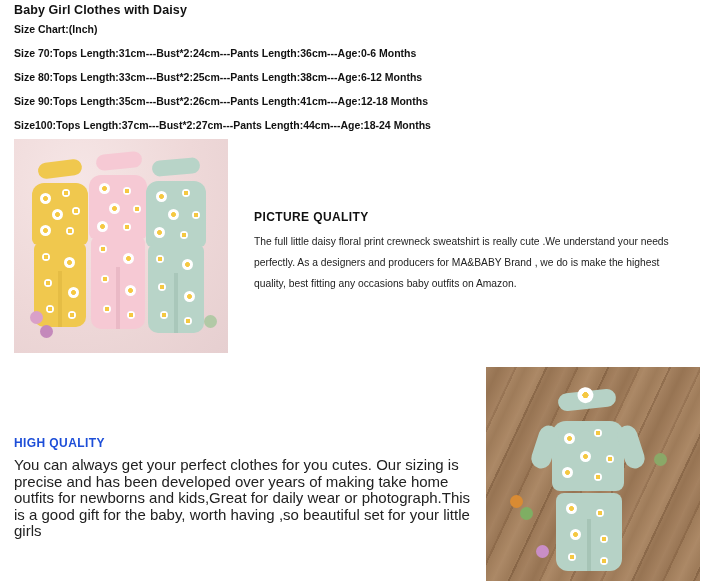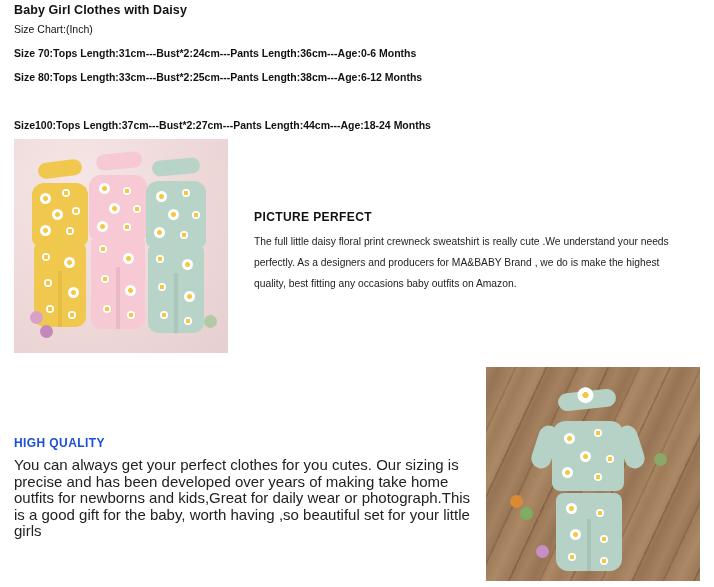--- a/index.html
+++ b/index.html
@@ -27,21 +27,21 @@
     font-size: 12.5px;
     font-weight: bold;
     color: #111111;
     letter-spacing: 0.1px;
   }
   .subtitle {
     position: absolute;
     left: 14px;
     top: 23px;
     font-size: 10.5px;
-    font-weight: normal;
+    font-weight: bold;
     color: #111111;
   }
   .size-line {
     position: absolute;
     left: 14px;
     font-size: 10.5px;
     font-weight: bold;
     color: #111111;
     white-space: nowrap;
   }
@@ -331,20 +331,21 @@
 </head>
 <body>
 
 <div class="page">
 
   <div class="title">Baby Girl Clothes with Daisy</div>
   <div class="subtitle">Size Chart:(Inch)</div>
 
   <div class="size-line l0">Size 70:Tops Length:31cm---Bust*2:24cm---Pants Length:36cm---Age:0-6 Months</div>
   <div class="size-line l1">Size 80:Tops Length:33cm---Bust*2:25cm---Pants Length:38cm---Age:6-12 Months</div>
+  <div class="size-line l2">Size 90:Tops Length:35cm---Bust*2:26cm---Pants Length:41cm---Age:12-18 Months</div>
   <div class="size-line l3">Size100:Tops Length:37cm---Bust*2:27cm---Pants Length:44cm---Age:18-24 Months</div>
 
   <div class="photo1">
     <div class="ph1-bg"></div>
 
     <div class="outfit o-yellow">
       <div class="band"></div>
       <div class="top">
         <div class="daisy" style="left:8px; top:10px;"></div>
         <div class="daisy sm" style="left:30px; top:6px;"></div>
@@ -401,21 +402,21 @@
         <div class="daisy sm" style="left:12px; top:66px;"></div>
         <div class="daisy sm" style="left:36px; top:72px;"></div>
       </div>
     </div>
 
     <div class="prop-flower" style="left:16px; top:172px; background:#d9a0c8;"></div>
     <div class="prop-flower" style="left:26px; top:186px; background:#c489bb;"></div>
     <div class="prop-flower" style="left:190px; top:176px; background:#b2c9a6;"></div>
   </div>
 
-  <div class="sec1-head">PICTURE PERFECT</div>
+  <div class="sec1-head">PICTURE QUALITY</div>
   <div class="sec1-body">The full little daisy floral print crewneck sweatshirt is really cute .We understand your needs perfectly. As a designers and producers for MA&amp;BABY Brand , we do is make the highest quality, best fitting any occasions baby outfits on Amazon.</div>
 
   <div class="photo2">
     <div class="wood"></div>
     <div class="m-band"></div>
     <div class="m-top">
       <div class="daisy" style="left:12px; top:12px;"></div>
       <div class="daisy sm" style="left:42px; top:8px;"></div>
       <div class="daisy" style="left:28px; top:30px;"></div>
       <div class="daisy sm" style="left:54px; top:34px;"></div>

